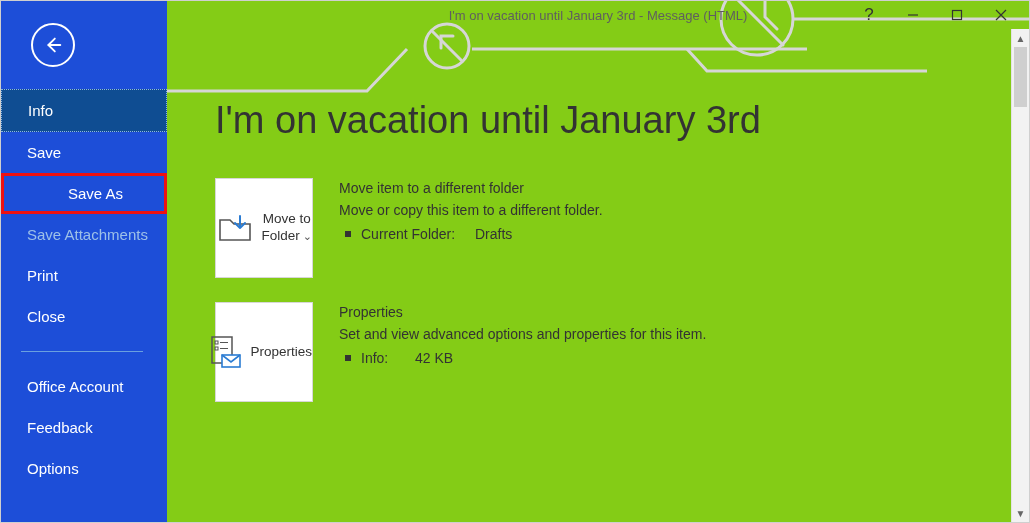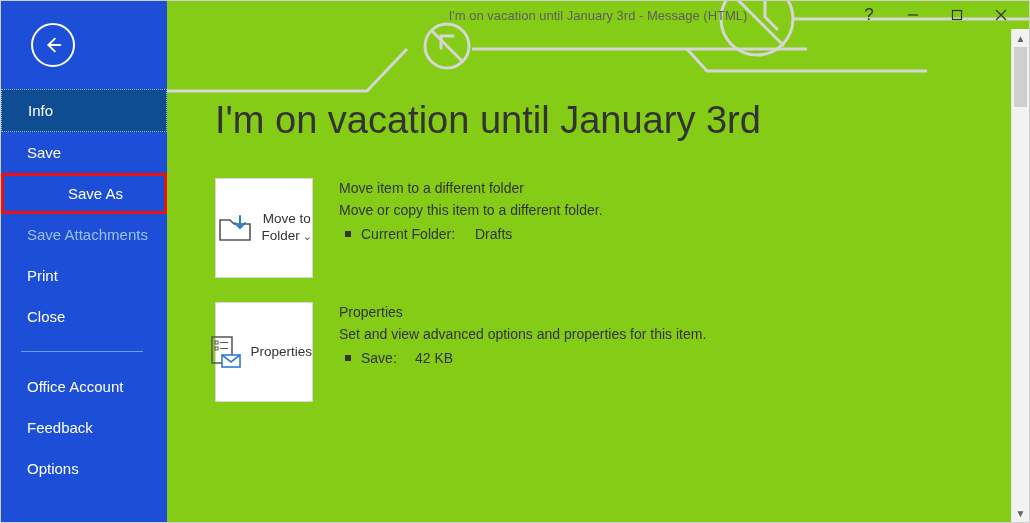--- a/index.html
+++ b/index.html
@@ -152,21 +152,21 @@
               <path d="M18 20 L27 27 L36 20" fill="none" stroke="#2b7cd3" stroke-width="1.6"></path>
             </svg>
           </div>
           <div class="lbl"><span>Properties</span></div>
         </div>
         <div class="section-body">
           <div class="section-title">Properties</div>
           <div class="section-desc">Set and view advanced options and properties for this item.</div>
           <div class="kv">
             <span class="bullet"></span>
-            <span class="key" style="min-width:44px">Save:</span>
+            <span class="key" style="min-width:44px">Info:</span>
             <span>42 KB</span>
           </div>
         </div>
       </div>
 
     </div>
 
     <div class="scrollbar">
       <div class="scroll-arrow">▲</div>
       <div class="scroll-thumb"></div>

